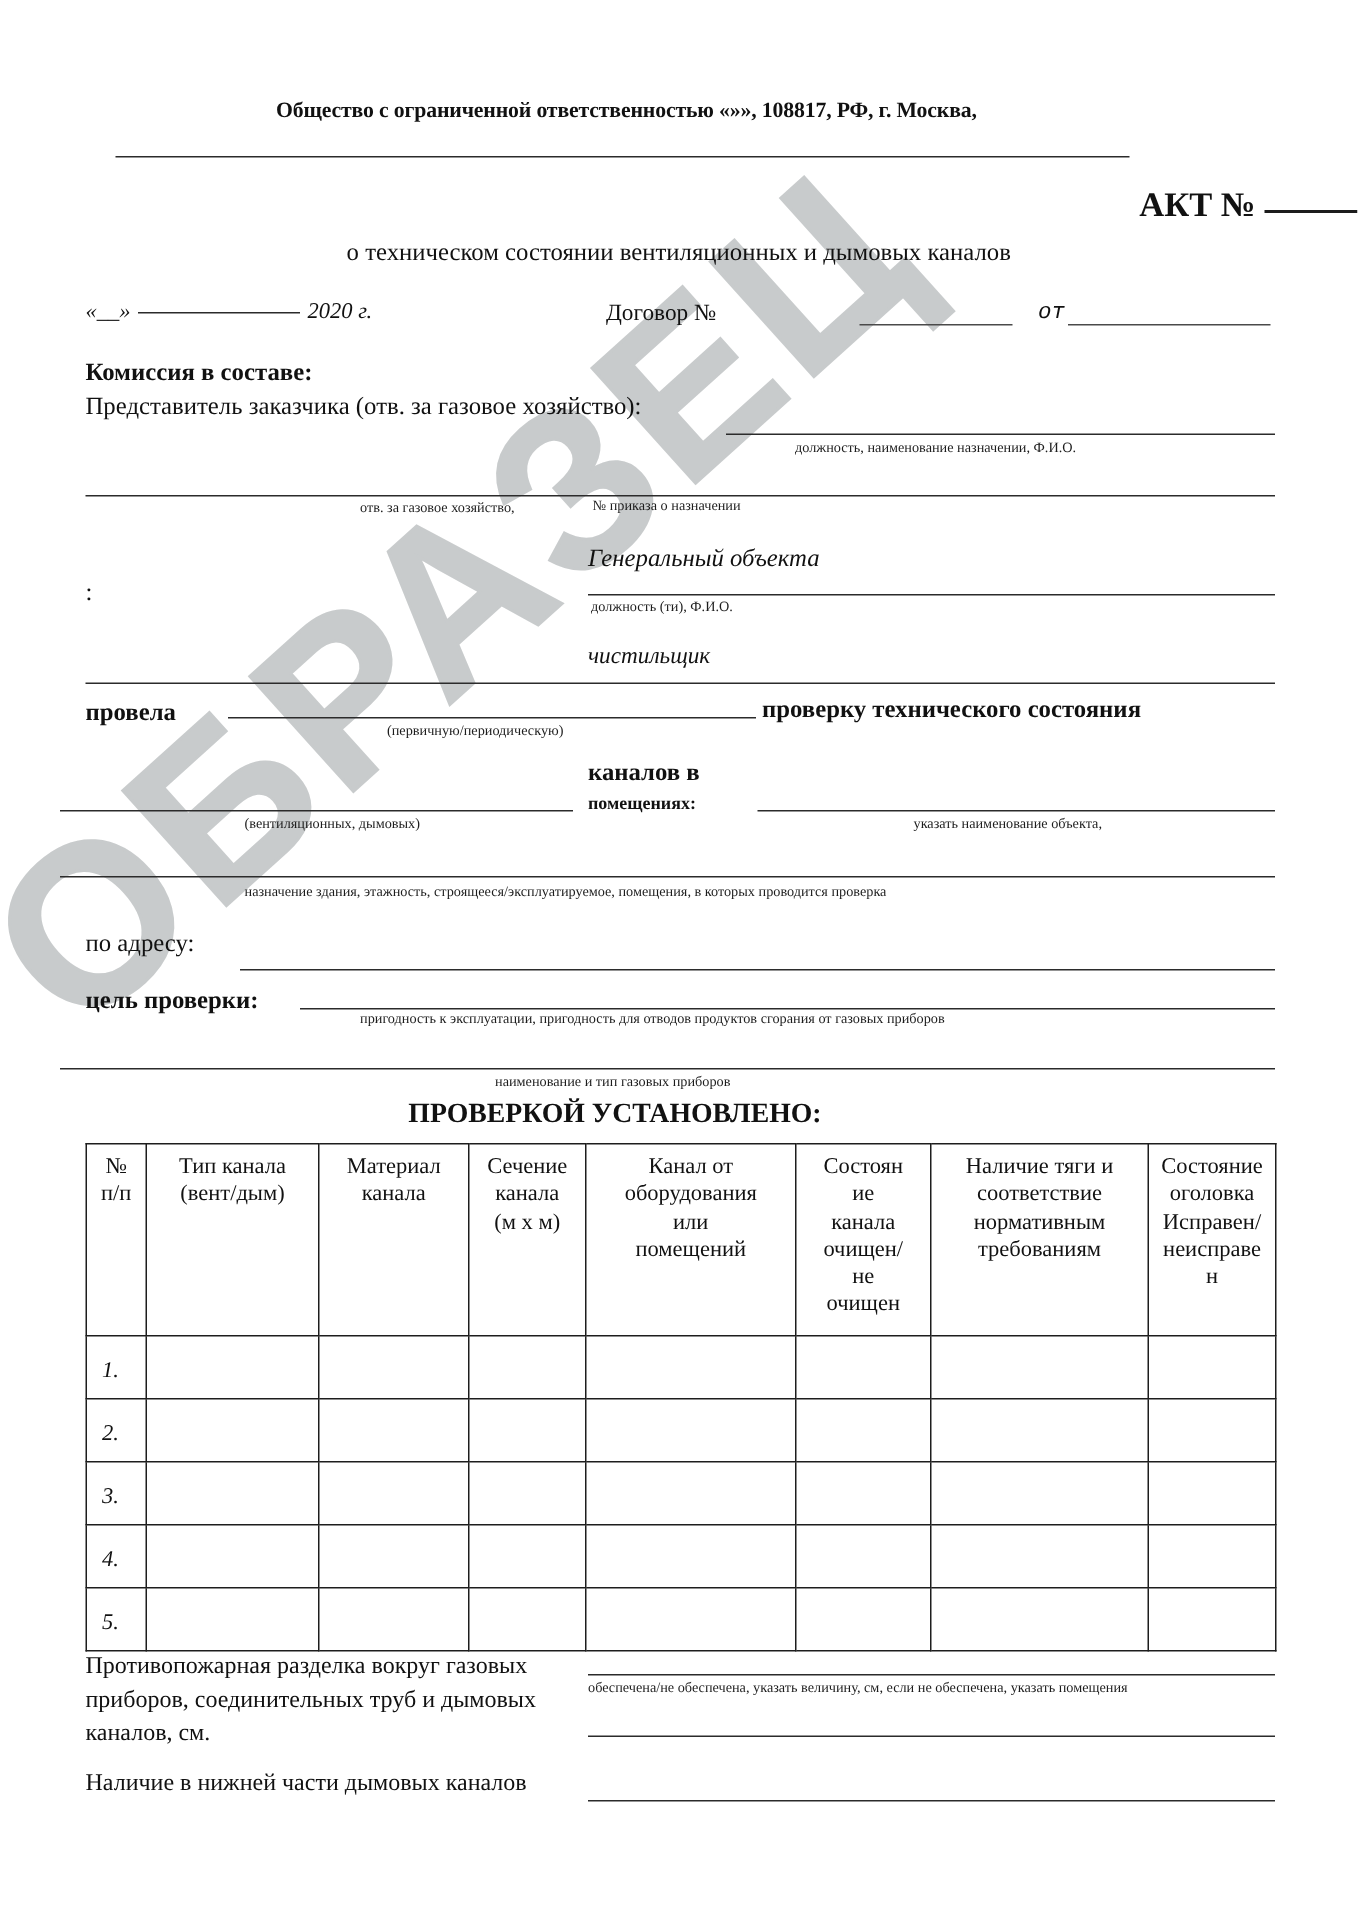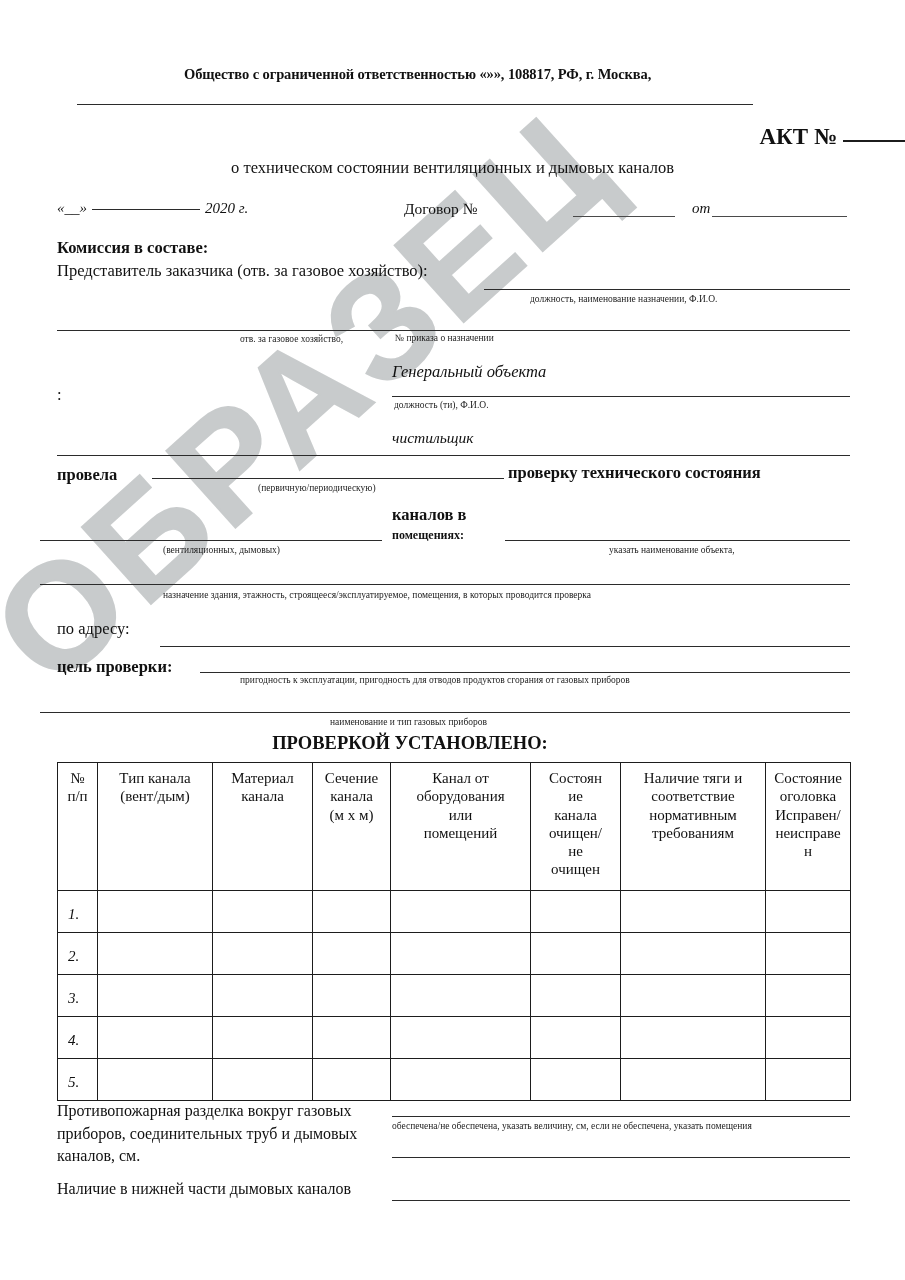--- a/index.html
+++ b/index.html
@@ -79,21 +79,21 @@
     font-size: 16.5px;
     font-weight: 400;
   }
 
   .date-row { left: 57px; top: 200px; font-size: 15px; font-style: italic; white-space: nowrap; }
   .date-row .q { font-style: italic; }
   .date-row .fill { display:inline-block; width:108px; border-bottom:1.2px solid #2b2b2b; margin:0 5px; vertical-align: 3px;}
 
   .dogovor { left: 404px; top: 200px; font-size: 15.5px; white-space: nowrap; }
   .dog-fill1 { left: 573px; top: 216px; width: 102px; }
-  .ot-lbl { left: 692px; top: 200px; font-size: 15px; font-style: italic; }
+  .ot-lbl { left: 692px; top: 200px; font-size: 15px; font-style: italic; font-family: Liberation Mono, monospace; }
   .dog-fill2 { left: 712px; top: 216px; width: 135px; }
 
   .komissiya { left: 57px; top: 238px; font-size: 16.5px; font-weight: 700; }
   .predstavitel { left: 57px; top: 261px; font-size: 16.5px; }
 
   .cap {
     font-size: 9.5px;
     font-family: "Liberation Serif", serif;
     color: #1d1d1d;
     white-space: nowrap;

